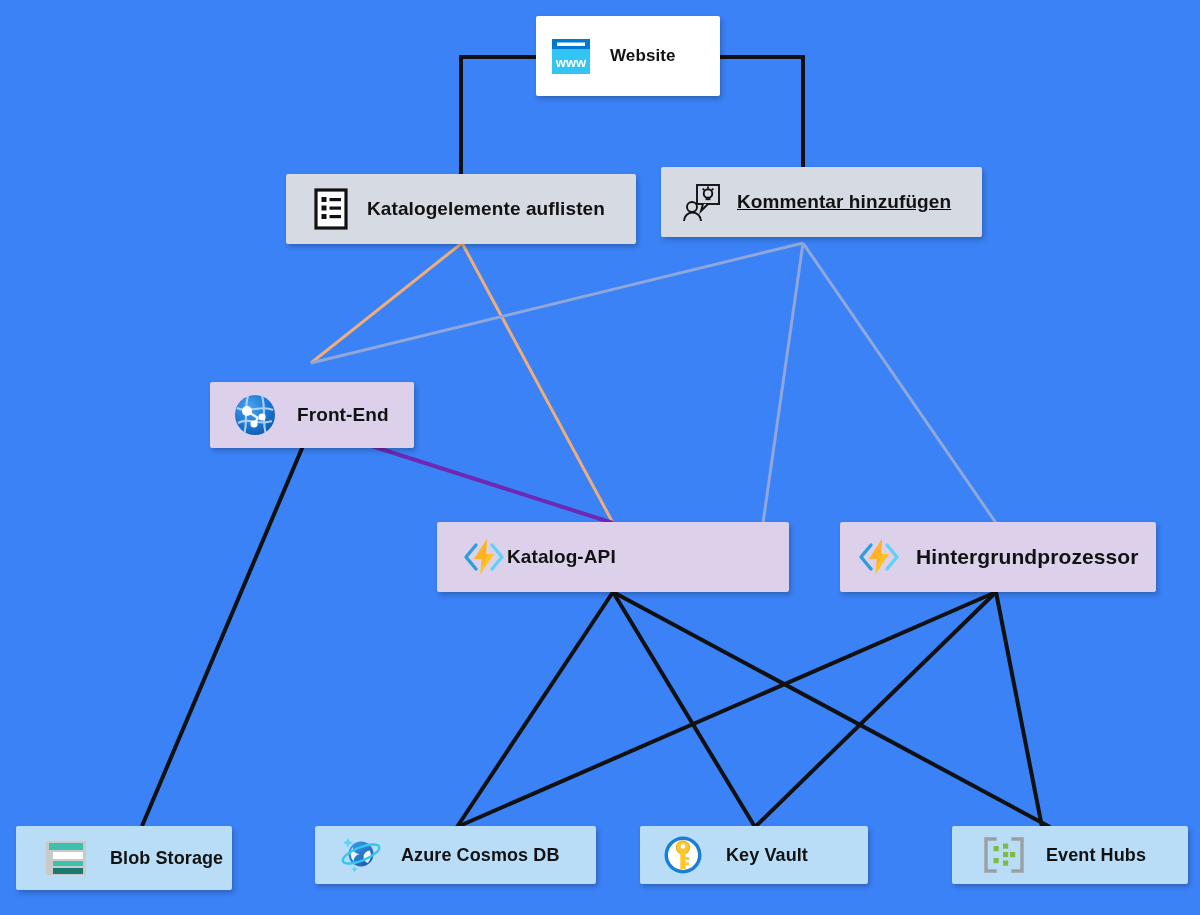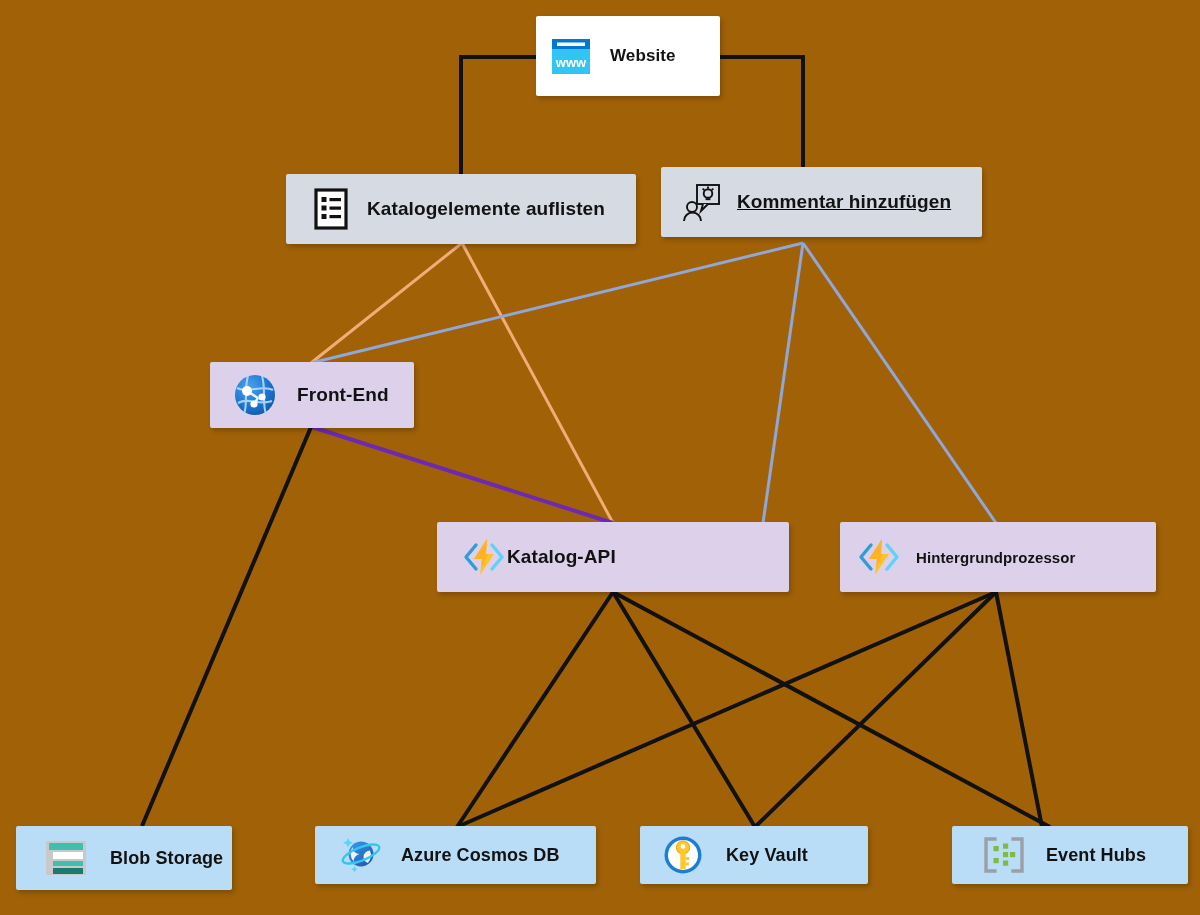--- a/index.html
+++ b/index.html
@@ -7,21 +7,21 @@
     padding: 0;
     background: #ffffff;
   }
   body {
     font-family: "Liberation Sans", sans-serif;
   }
   #diagram-canvas {
     position: relative;
     width: 1200px;
     height: 915px;
-    background: #a16207;
+    background: #3b82f6;
     overflow: hidden;
     text-align: right;
   }
   #connector-layer {
     position: absolute;
     left: 0;
     top: 0;
     width: 1200px;
     height: 915px;
     pointer-events: none;
@@ -117,21 +117,21 @@
           <line x1="32.3" y1="7.6" x2="30.8" y2="9"></line>
           <line x1="24.6" y1="18.2" x2="29.4" y2="18.2"></line>
           <circle cx="11" cy="26" r="5"></circle>
           <path d="M3 40 a8.5 8.5 0 0 1 17 0"></path>
         </g>
       </svg>
     </span>
     <span class="node-label" style="font-size:19px; margin-left:14px;">Kommentar hinzufügen</span>
   </div>
 
-  <div class="node theme-purple" style="left:210px; top:362px; width:204px; height:66px; padding-left:22px;">
+  <div class="node theme-purple" style="left:210px; top:382px; width:204px; height:66px; padding-left:22px;">
     <span class="node-icon">
       <svg width="46" height="46" viewBox="0 0 46 46" xmlns="http://www.w3.org/2000/svg">
         <defs>
           <radialGradient id="globeGrad" cx="36%" cy="30%" r="78%">
             <stop offset="0%" stop-color="#4aa3ef"></stop>
             <stop offset="60%" stop-color="#1d76d1"></stop>
             <stop offset="100%" stop-color="#0f5aa8"></stop>
           </radialGradient>
         </defs>
         <circle cx="23" cy="23" r="20" fill="url(#globeGrad)"></circle>
@@ -171,21 +171,21 @@
     <span class="node-icon">
       <svg width="46" height="44" viewBox="0 0 46 44" xmlns="http://www.w3.org/2000/svg">
         <g fill="none" stroke-width="3.4" stroke-linecap="round" stroke-linejoin="round">
           <polyline points="15,10 5,22 15,34" stroke="#2f9ed6"></polyline>
           <polyline points="31,10 41,22 31,34" stroke="#5ed3f5"></polyline>
         </g>
         <path d="M26 4 L13 24 L21 24 L19 40 L33 19 L25 19 Z" fill="#ffc229"></path>
         <path d="M26 4 L13 24 L21 24 L20 33 L27 19 L25 19 Z" fill="#ffb224"></path>
       </svg>
     </span>
-    <span class="node-label" style="font-size:15px; margin-left:14px;">Hintergrundprozessor</span>
+    <span class="node-label" style="font-size:21px; margin-left:14px;">Hintergrundprozessor</span>
   </div>
 
   <div class="node theme-blue" style="left:16px; top:826px; width:216px; height:64px; padding-left:28px;">
     <span class="node-icon">
       <svg width="44" height="42" viewBox="0 0 44 42" xmlns="http://www.w3.org/2000/svg">
         <rect x="2" y="4" width="40" height="34" fill="#c9c9c9"></rect>
         <rect x="5" y="6" width="34" height="7" fill="#3fbfae"></rect>
         <rect x="9" y="15" width="30" height="7" fill="#ffffff"></rect>
         <rect x="9" y="24" width="30" height="5" fill="#3fbfae"></rect>
         <rect x="9" y="31" width="30" height="6" fill="#1a7a6f"></rect>

